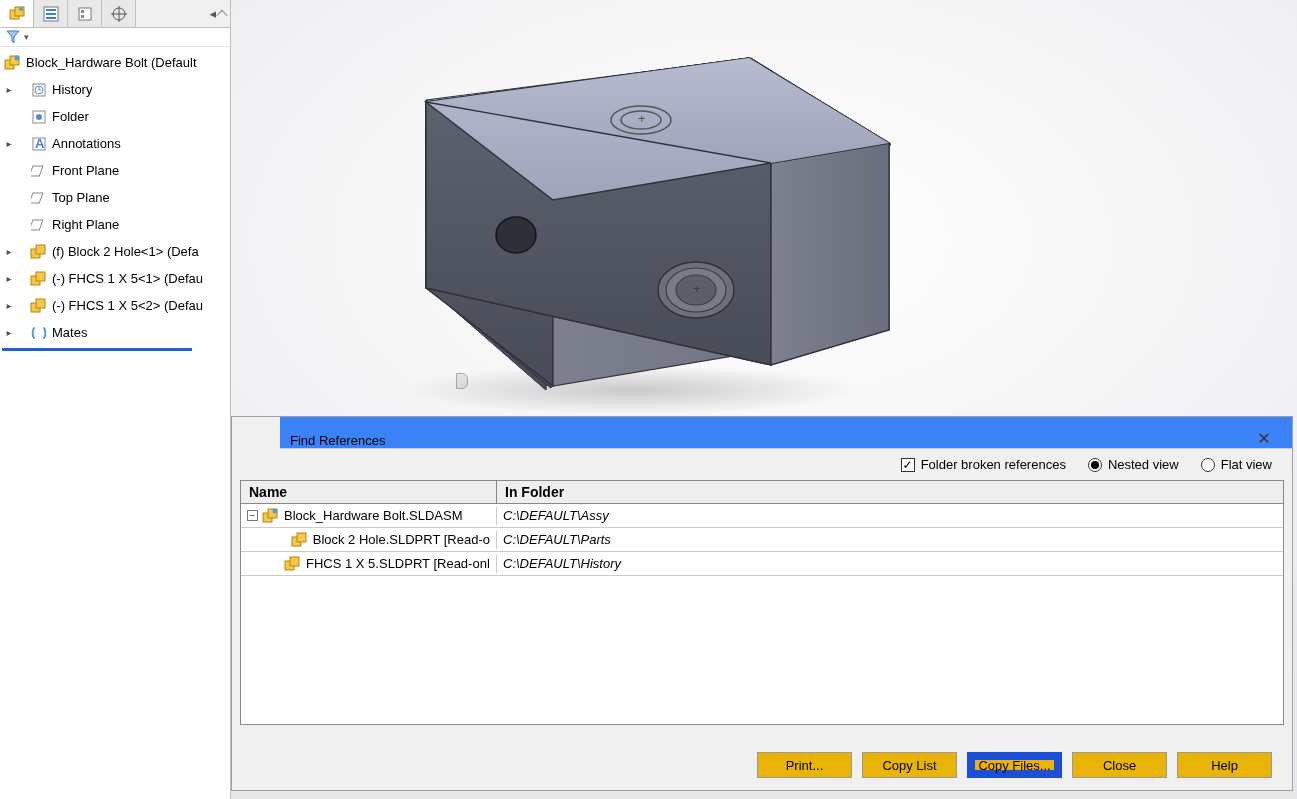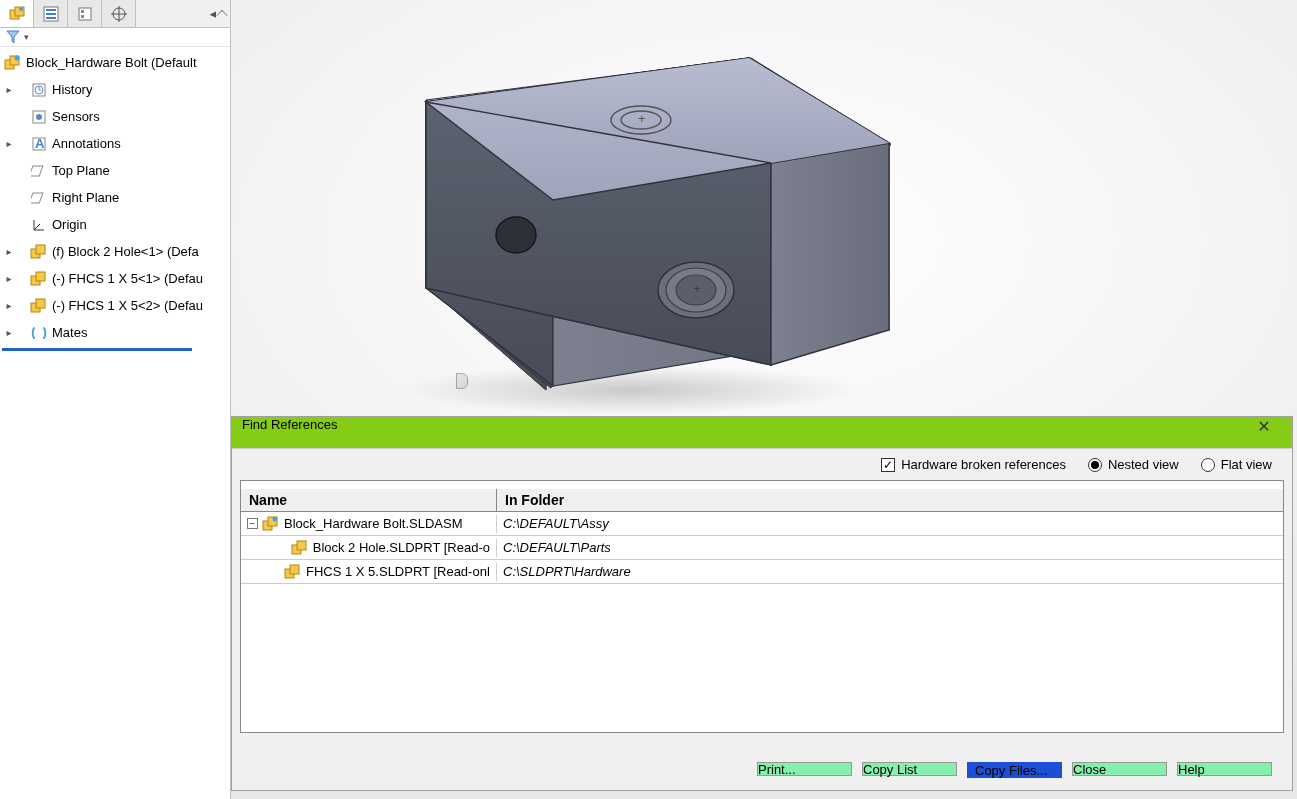--- a/index.html
+++ b/index.html
@@ -27,42 +27,42 @@
   .viewport { position:absolute; left:0; top:0; right:0; bottom:0; }
   .block-svg { position:absolute; left:80px; top:30px; }
   .dialog {
     position:absolute;
     left:0; top:416px;
     width:1062px; height:375px;
     background:#f0f0f0;
     border:1px solid #a0a0a0;
     display:flex; flex-direction:column;
   }
-  .dialog-titlebar{ height:32px; background:#84cc16; display:flex; align-items:flex-start; padding:0 10px; border-bottom:1px solid #d0d0d0;}
+  .dialog-titlebar{ height:32px; background:#3b82f6; display:flex; align-items:flex-end; padding:0 10px; border-bottom:1px solid #d0d0d0;margin-left:48px;}
   .dialog-title{ flex:1; font-size:13px;}
   .dialog-close{ width:36px; text-align:center; font-size:16px; color:#333; cursor:default;}
   .dialog-options{ display:flex; justify-content:flex-end; align-items:center; gap:22px; padding:8px 20px 8px 10px; font-size:14px;}
   .checkbox, .radio { display:flex; align-items:center; gap:6px; }
   .checkbox .box{ width:14px; height:14px; border:1px solid #333; display:flex; align-items:center; justify-content:center; background:#fff;}
   .checkbox .box.checked::after{ content:"✓"; font-size:12px; line-height:12px; color:#000; }
   .radio .circle{ width:14px; height:14px; border:1px solid #333; border-radius:50%; display:flex; align-items:center; justify-content:center; background:#fff;}
   .radio .circle.selected::after{ content:""; width:8px; height:8px; border-radius:50%; background:#000;}
   .ref-table { margin:0 8px; border:1px solid #888; background:#fff; }
-  .ref-table .hdr{ display:flex; background:#efefef; border-bottom:1px solid #888;margin-top:8px;}
+  .ref-table .hdr{ display:flex; background:#efefef; border-bottom:1px solid #888;}
   .ref-table .hdr .col{ padding:3px 8px; font-weight:bold; font-size:14px; border-right:1px solid #888;}
   .ref-table .hdr .col:last-child{ border-right:none;}
   .col-name{ width:256px; }
   .col-folder{ flex:1; }
   .ref-row{ display:flex; border-bottom:1px solid #ccc; height:24px; align-items:center;}
   .ref-row .cell{ padding:0 6px; display:flex; align-items:center; gap:4px; overflow:hidden; white-space:nowrap; }
   .ref-row .cell.name{ width:256px; border-right:1px solid #ccc; }
   .ref-row .cell.folder{ flex:1;font-style:italic; }
   .ref-body{ height:220px; }
   .dialog-buttons{ margin-top:auto; display:flex; justify-content:flex-end; gap:10px; padding:10px 20px 12px;}
-  .btn{ min-width:95px; height:14px; background:#86efac; border:1px solid #999; display:flex; align-items:center; font-size:14px; }
+  .btn{ min-width:95px; height:26px; background:#eab308; border:1px solid #999; display:flex; align-items:center; justify-content:center; font-size:14px; }
   .btn.primary{ border:8px solid #1d4ed8; }
   .toggle-minus{ width:11px; height:11px; border:1px solid #777; display:flex; align-items:center; justify-content:center; font-size:10px; line-height:10px; color:#333; background:#fff;}
   .part-icon, .asm-icon { width:18px; height:16px; flex:none; }
 
   .small-handle{ position:absolute; left:225px; top:373px; width:12px; height:16px; background:#e5e5e5; border:1px solid #aaa; border-radius:0 6px 6px 0; }
 </style>
 </head>
 <body>
 
 <div class="app">
@@ -137,62 +137,62 @@
           </div>
           <div class="tree-row">
             <span class="expander"></span>
             <span class="indent" style="width:8px"></span>
             <span class="tree-icon">
               <svg width="16" height="16">
                 <rect x="2" y="2" width="12" height="12" fill="#fff" stroke="#888"></rect>
                 <circle cx="8" cy="8" r="3" fill="#5a8ac6"></circle>
               </svg>
             </span>
-            <span class="label">Sensors</span>
+            <span class="label">Folder</span>
           </div>
           <div class="tree-row">
             <span class="expander">▸</span>
             <span class="indent" style="width:8px"></span>
             <span class="tree-icon">
               <svg width="16" height="16">
                 <rect x="2" y="2" width="12" height="12" fill="#fff" stroke="#888"></rect>
                 <text x="4" y="12" font-size="10" fill="#3d7fd6" font-weight="bold">A</text>
               </svg>
             </span>
             <span class="label">Annotations</span>
           </div>
           <div class="tree-row">
             <span class="expander"></span>
             <span class="indent" style="width:8px"></span>
             <span class="tree-icon">
               <svg width="16" height="16">
                 <rect x="3" y="3" width="10" height="10" fill="none" stroke="#888" transform="skewX(-20)"></rect>
               </svg>
             </span>
+            <span class="label">Front Plane</span>
+          </div>
+          <div class="tree-row">
+            <span class="expander"></span>
+            <span class="indent" style="width:8px"></span>
+            <span class="tree-icon">
+              <svg width="16" height="16">
+                <rect x="3" y="3" width="10" height="10" fill="none" stroke="#888" transform="skewX(-20)"></rect>
+              </svg>
+            </span>
             <span class="label">Top Plane</span>
           </div>
           <div class="tree-row">
             <span class="expander"></span>
             <span class="indent" style="width:8px"></span>
             <span class="tree-icon">
               <svg width="16" height="16">
                 <rect x="3" y="3" width="10" height="10" fill="none" stroke="#888" transform="skewX(-20)"></rect>
               </svg>
             </span>
             <span class="label">Right Plane</span>
-          </div>
-          <div class="tree-row">
-            <span class="expander"></span>
-            <span class="indent" style="width:8px"></span>
-            <span class="tree-icon">
-              <svg width="16" height="16">
-                <path d="M3 13 V3 M3 13 H13 M3 13 L9 7" stroke="#333" fill="none"></path>
-              </svg>
-            </span>
-            <span class="label">Origin</span>
           </div>
           <div class="tree-row">
             <span class="expander">▸</span>
             <span class="indent" style="width:8px"></span>
             <span class="tree-icon">
               <svg width="18" height="16">
                 <rect x="1" y="5" width="9" height="9" fill="#f5c84b" stroke="#b8860b"></rect>
                 <rect x="6" y="1" width="9" height="9" fill="#f5c84b" stroke="#b8860b"></rect>
               </svg>
             </span>
@@ -334,21 +334,21 @@
     </div>
 
     <div class="dialog">
       <div class="dialog-titlebar">
         <span class="dialog-title">Find References</span>
         <span class="dialog-close">✕</span>
       </div>
       <div class="dialog-options">
         <label class="checkbox">
           <span class="box checked"></span>
-          <span>Hardware broken references</span>
+          <span>Folder broken references</span>
         </label>
         <label class="radio">
           <span class="circle selected"></span>
           <span>Nested view</span>
         </label>
         <label class="radio">
           <span class="circle"></span>
           <span>Flat view</span>
         </label>
       </div>
@@ -394,21 +394,21 @@
                 <span style="width:11px;display:inline-block"></span>
                 <span class="tree-icon">
                   <svg width="18" height="16">
                     <rect x="1" y="5" width="9" height="9" fill="#f5c84b" stroke="#b8860b"></rect>
                     <rect x="6" y="1" width="9" height="9" fill="#f5c84b" stroke="#b8860b"></rect>
                   </svg>
                 </span>
                 <span>FHCS 1 X 5.SLDPRT   [Read-onl</span>
               </div>
               <div class="cell folder">
-                <span>C:\SLDPRT\Hardware</span>
+                <span>C:\DEFAULT\History</span>
               </div>
             </div>
           </div>
       </div>
       <div class="dialog-buttons">
         <div class="btn">
             <span>Print...</span>
           </div>
         <div class="btn">
             <span>Copy List</span>

